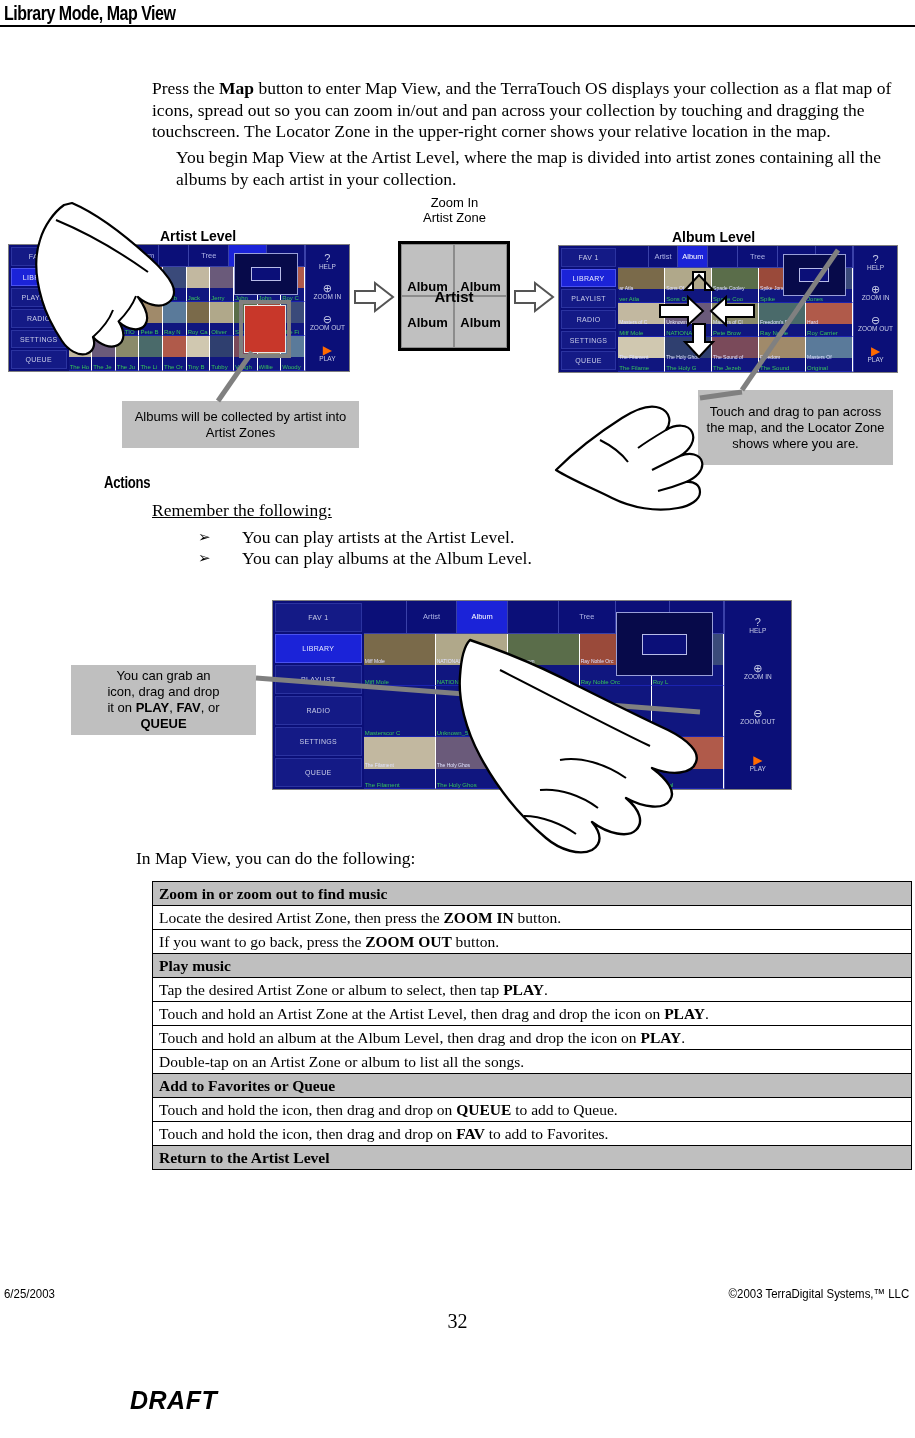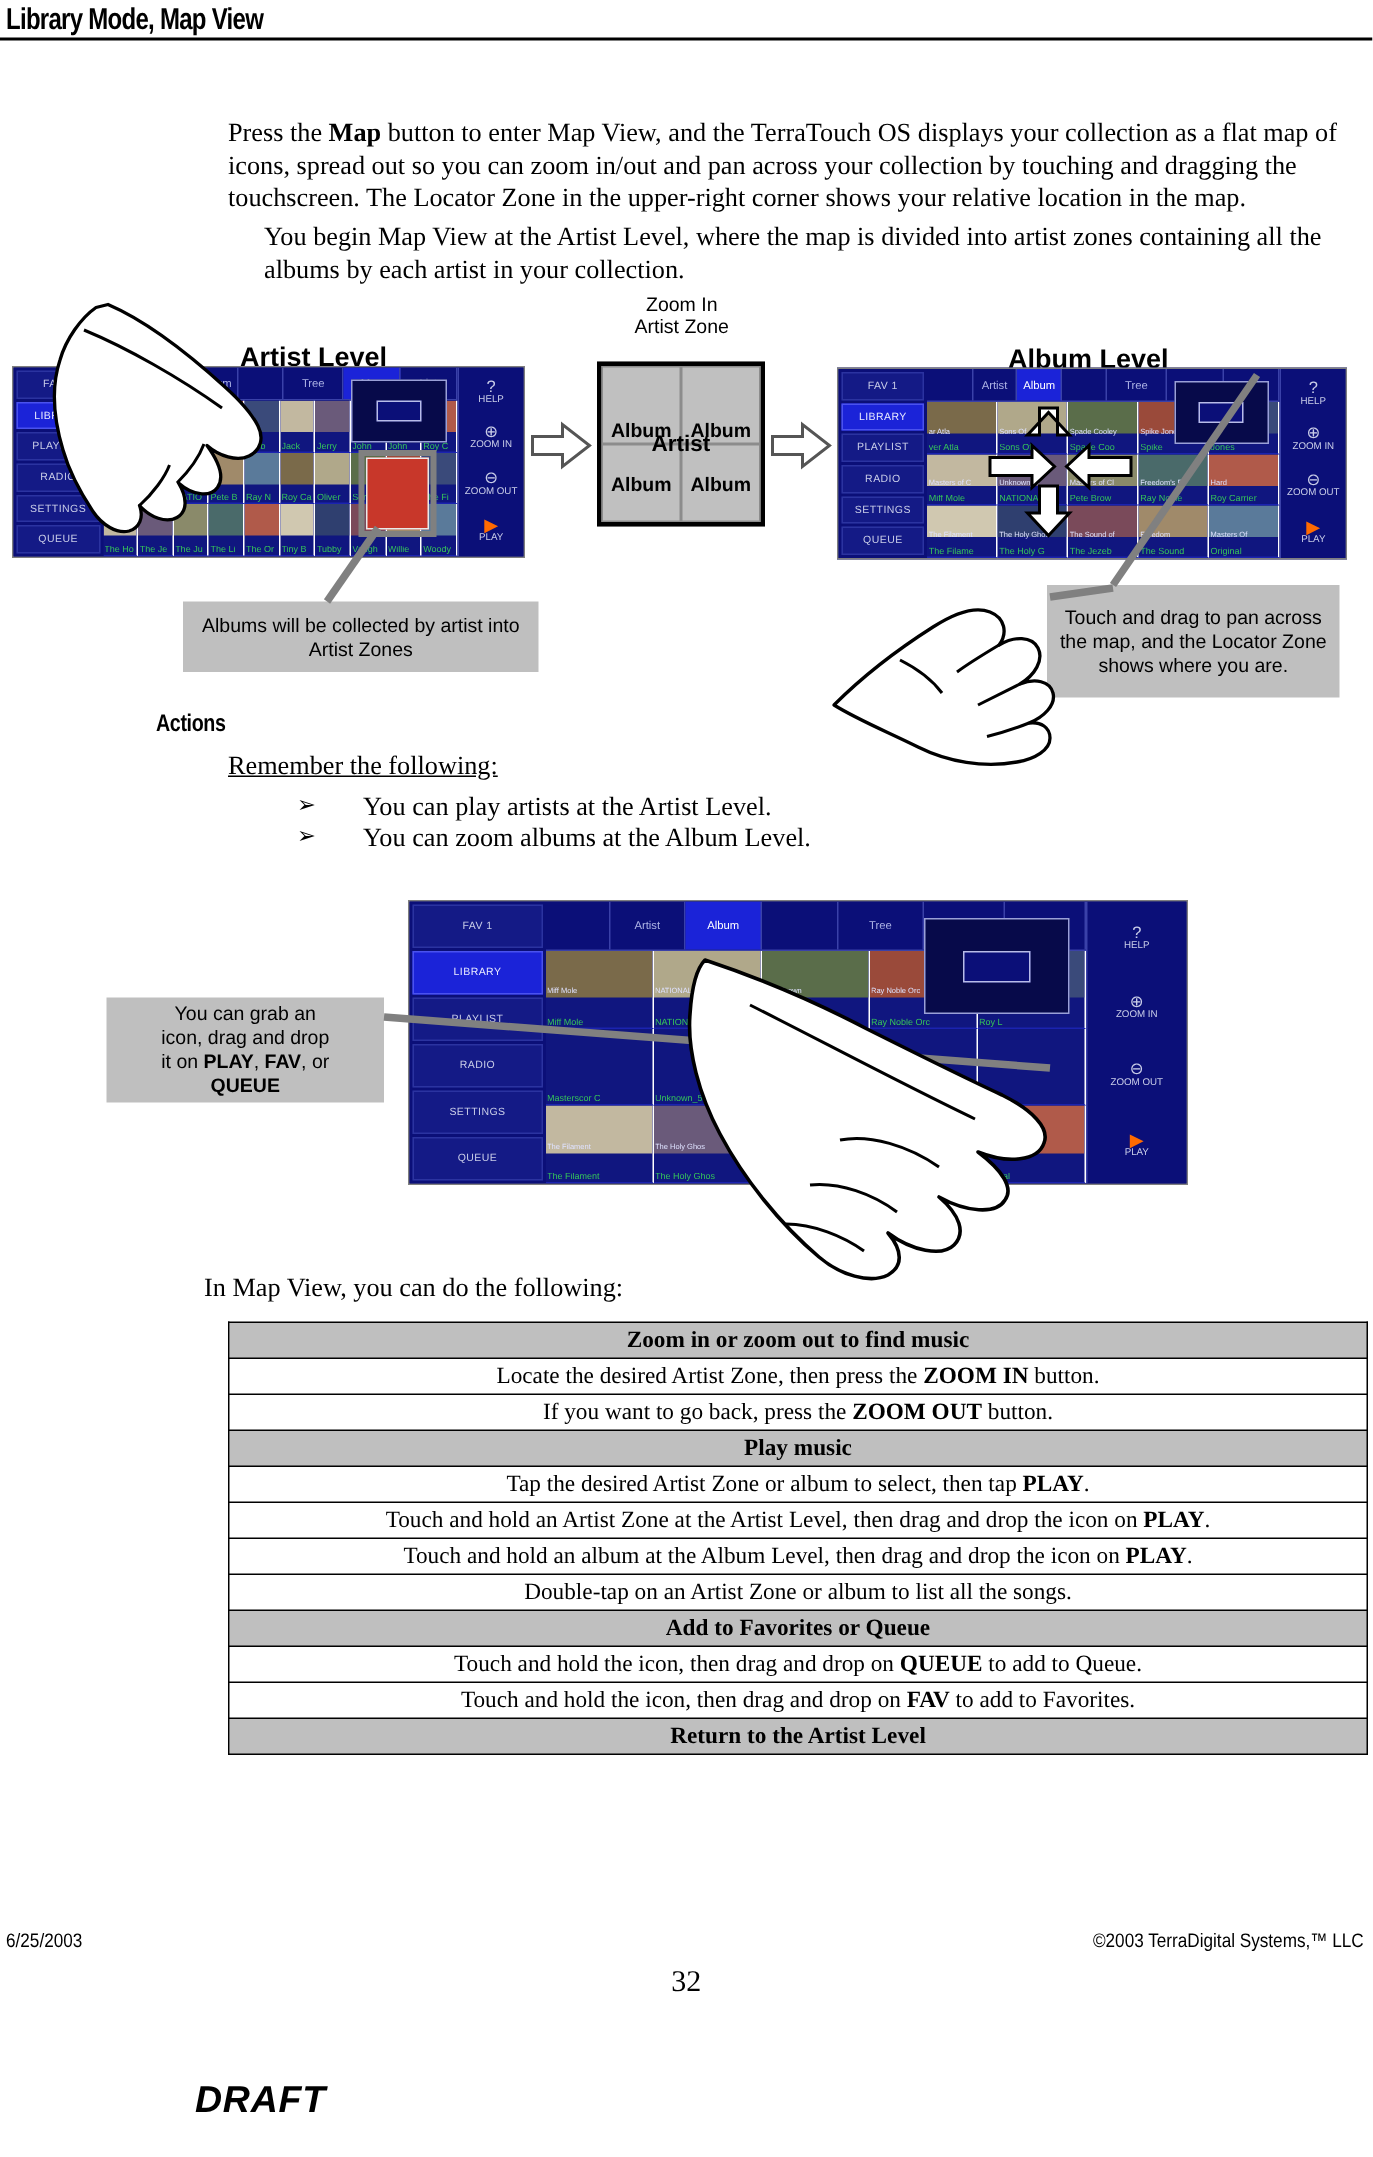--- a/index.html
+++ b/index.html
@@ -120,21 +120,21 @@
     position:absolute;right:3%;top:6%;width:27%;height:34%;
     background:#070a4a;border:1px solid #9aa0d8;box-sizing:border-box;
     display:flex;align-items:center;justify-content:center;
   }
   .locator .inner{width:45%;height:30%;background:#0b0f78;border:1px solid #b8bce8;}
 
   
   .sslabel{
     position:absolute;
     font-family:"Liberation Sans", sans-serif;
-    font-weight:bold;font-size:18px;color:#000;white-space:nowrap;
+    font-weight:bold;font-size:14px;color:#000;white-space:nowrap;
   }
   .steplabel{
     position:absolute;
     font-family:"Liberation Sans", sans-serif;
     font-size:13px;color:#000;text-align:center;line-height:15px;
   }
 
   
   .zonebox{
     position:absolute;
@@ -169,21 +169,20 @@
   
   .tbl{
     position:absolute;border-collapse:collapse;
     font-size:15.5px;
   }
   .tbl td{
     border:1px solid #000;
     padding:2px 6px;
     vertical-align:middle;
     line-height:19px;
-    text-align:center;
   }
   .tbl td.hdr{background:#bfbfbf;font-weight:bold;}
   .tbl td b{font-weight:bold;}
 
   
   .footer-left{
     position:absolute;left:4px;top:1286px;
     font-family:"Liberation Sans", sans-serif;font-size:13px;
     transform:scaleX(0.88);transform-origin:left top;white-space:nowrap;
   }
@@ -529,21 +528,21 @@
 
   <div class="para" style="left:152px;top:500px;width:600px;text-decoration:underline;">Remember the following:</div>
 
   <div class="bullets" id="bullet-list" style="left:198px;top:527px;width:600px;">
       <div class="bullet-row">
         <span class="bullet-glyph">➢</span>
         <span class="bullet-text">You can play artists at the Artist Level.</span>
       </div>
       <div class="bullet-row">
         <span class="bullet-glyph">➢</span>
-        <span class="bullet-text">You can zoom albums at the Album Level.</span>
+        <span class="bullet-text">You can play albums at the Album Level.</span>
       </div>
     </div>
 
   <div class="device" id="dev-drag" style="left:272px;top:600px;width:520px;height:190px;">
     <div class="dev-side">
         <div class="sbtn">FAV 1</div>
         <div class="sbtn active">LIBRARY</div>
         <div class="sbtn">PLAYLIST</div>
         <div class="sbtn">RADIO</div>
         <div class="sbtn">SETTINGS</div>

